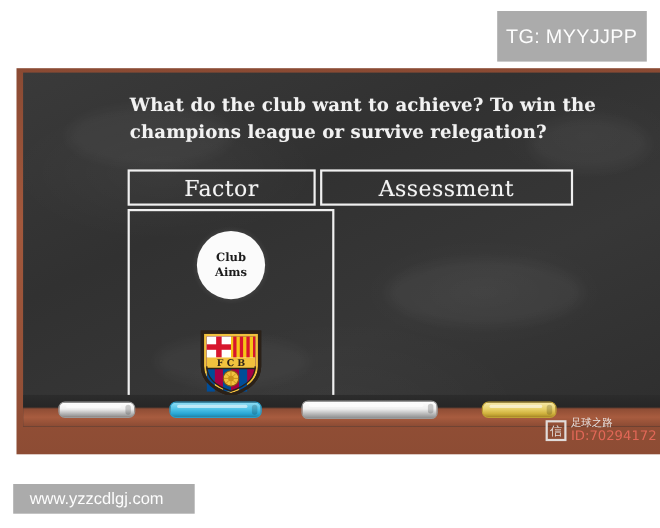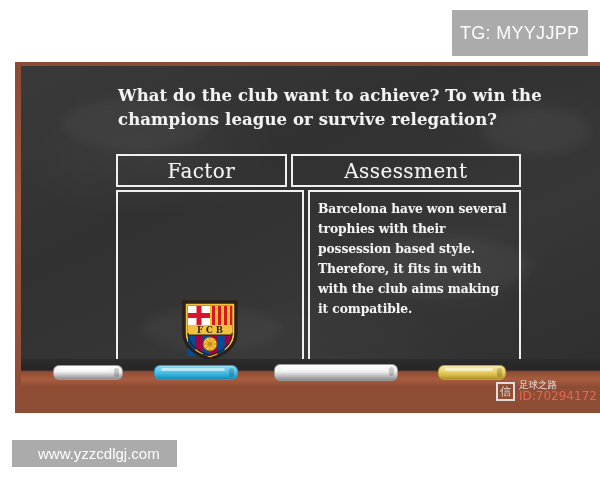--- a/index.html
+++ b/index.html
@@ -43,21 +43,21 @@
   }
 
   
   .url-badge {
     position: absolute;
     left: 12px; top: 440px;
     width: 165px; height: 27px;
     background: #ababab;
     display: flex;
     align-items: center;
-    padding-left: 26px;
+    padding-left: 15px;
     box-sizing: border-box;
   }
   .url-badge span {
     color: #fdfdfd;
     font-family: "Liberation Sans", sans-serif;
     font-size: 15px;
     white-space: nowrap;
   }
 
   
@@ -290,20 +290,24 @@
       <div class="tbl">
 
         <div class="tbl-header-row">
           <div class="th th-factor">Factor</div>
           <div class="th th-assess">Assessment</div>
         </div>
 
         <div class="tbl-body-row">
 
           <div class="td td-factor">
+            <div class="aims-bubble">
+              <span>Club</span>
+              <span>Aims</span>
+            </div>
 
             <div class="crest-wrap">
               <svg width="58" height="62" viewBox="0 0 58 62">
                 <path d="M3 3 H55 V34 C55 48 42 56 29 60 C16 56 3 48 3 34 Z" fill="#f2c23e" stroke="#2b2118" stroke-width="3"></path>
                 <path d="M7 7 H51 V34 C51 46 40 53 29 56.5 C18 53 7 46 7 34 Z" fill="#ffffff" stroke="#6d2030" stroke-width="0.6"></path>
 
                 <rect x="7" y="7" width="22" height="19" fill="#ffffff"></rect>
                 <rect x="15.5" y="7" width="5" height="19" fill="#d7162d"></rect>
                 <rect x="7" y="14" width="22" height="5" fill="#d7162d"></rect>
 
@@ -334,23 +338,20 @@
                   <line x1="24.5" y1="40.5" x2="27.1" y2="43.1"></line>
                   <line x1="30.9" y1="46.9" x2="33.5" y2="49.5"></line>
                   <line x1="33.5" y1="40.5" x2="30.9" y2="43.1"></line>
                   <line x1="27.1" y1="46.9" x2="24.5" y2="49.5"></line>
                 </g>
                 <path d="M3 3 H55 V34 C55 48 42 56 29 60 C16 56 3 48 3 34 Z" fill="none" stroke="#2b2118" stroke-width="3"></path>
               </svg>
             </div>
           </div>
 
-          <div class="td td-assess">
-            <div class="assess-text">Barcelona have won several trophies with their possession based style. Therefore, it fits in with with the club aims making it compatible.</div>
-          </div>
 
         </div>
       </div>
 
       <div class="ledge">
         <div class="chalk chalk-white" style="left:32px; width:68px;">
           <div class="chalk-gloss"></div>
           <div class="chalk-cap"></div>
         </div>
         <div class="chalk chalk-blue" style="left:133px; width:82px;">

